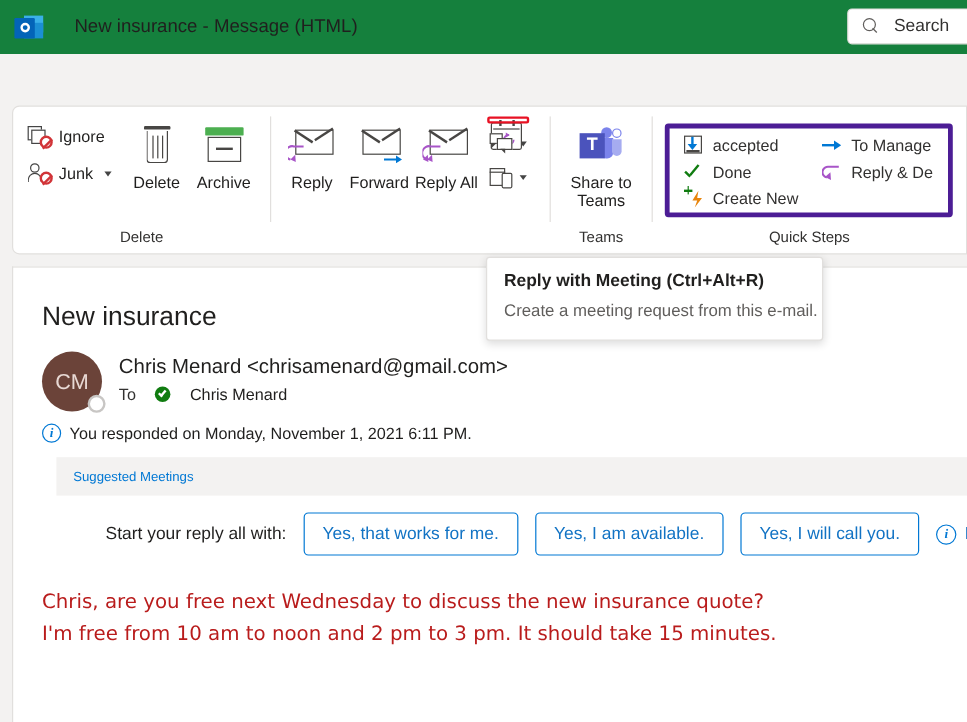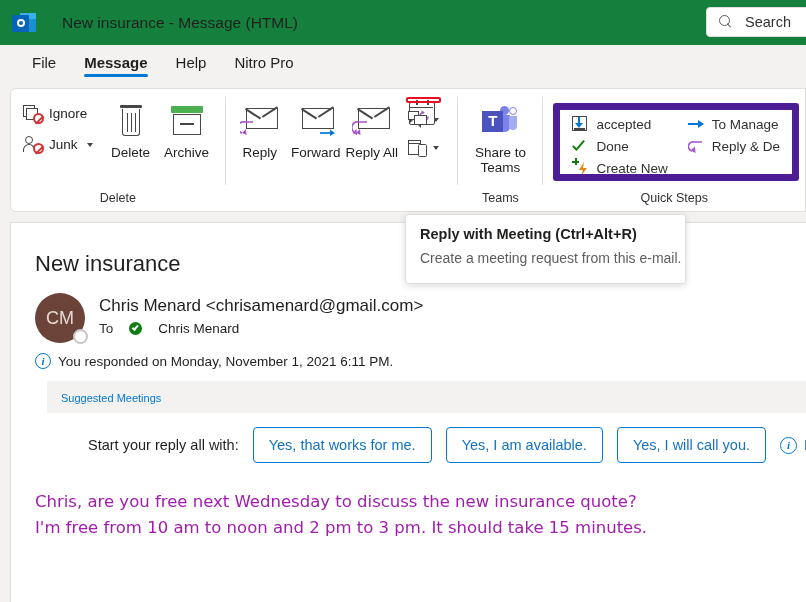--- a/index.html
+++ b/index.html
@@ -151,21 +151,21 @@
   .ic-chat .t1 { position: absolute; left: 1px; top: 9px; width: 0; height: 0; border-left: 4px solid #484644; border-bottom: 4px solid transparent; }
   .ic-chat .b2 { position: absolute; left: 6px; top: 4px; width: 13px; height: 10px; border: 1.6px solid #484644; background: #fff; }
   .ic-chat .t2 { position: absolute; left: 9px; top: 13px; width: 0; height: 0; border-right: 4px solid #484644; border-bottom: 4px solid transparent; }
   .ic-dev { width: 20px; height: 18px; position: relative; }
   .ic-dev .cal2 { position: absolute; left: 0; top: 1px; width: 13px; height: 15px; border: 1.6px solid #484644; background: #fff; }
   .ic-dev .cal2h { position: absolute; left: 0; top: 1px; width: 13px; height: 4px; border-bottom: 1.5px solid #484644; }
   .ic-dev .ph { position: absolute; left: 10px; top: 5px; width: 9px; height: 13px; border: 1.6px solid #484644; background: #fff; border-radius: 1.5px; }
 
   
   .qs-panel {
-    margin: 8px 6px 0 10px; border: 7px solid #4c1d95; border-radius: 3px;
+    margin: 8px 6px 0 10px; border: 4px solid #4c1d95; border-radius: 3px;
     display: flex; padding: 4px 2px; height: 78px; overflow: hidden;
   }
   .qs-col { display: flex; flex-direction: column; justify-content: flex-start; gap: 1px; padding: 0 4px; }
   .qs-item { display: flex; align-items: center; gap: 7px; font-size: 13.5px; color: #323130; padding: 2px 6px; white-space: nowrap; }
   .qs-ic { width: 17px; height: 17px; flex: none; position: relative; }
 
   .ic-acc .bx2 { position: absolute; left: 0; top: 0; width: 15px; height: 15px; border: 1.5px solid #484644; background: #fff; }
   .ic-acc .dn { position: absolute; left: 6px; top: 1px; width: 1.8px; height: 8px; background: #0078d4; }
   .ic-acc .dnh { position: absolute; left: 3px; top: 7px; width: 0; height: 0; border-left: 4.5px solid transparent; border-right: 4.5px solid transparent; border-top: 5px solid #0078d4; }
   .ic-acc .bbar { position: absolute; left: 2px; top: 12px; width: 11px; height: 1.6px; background: #484644; }
@@ -238,21 +238,21 @@
   }
   .feedback { display: flex; align-items: center; gap: 7px; }
   .fb-ic {
     width: 17px; height: 17px; border-radius: 50%; border: 1.6px solid #0078d4;
     color: #0078d4; font-size: 11px; display: flex; align-items: center; justify-content: center;
     font-family: "Liberation Serif", serif; font-style: italic; font-weight: bold; flex: none;
   }
   .fb-text { font-size: 14.5px; color: #1273c4; }
 
   .body {
-    padding: 26px 0 0 24px; font-size: 16.5px; color: #a21caf; line-height: 1.55;
+    padding: 26px 0 0 24px; font-size: 16.5px; color: #b91c1c; line-height: 1.55;
     font-family: "DejaVu Sans", sans-serif;
   }
 </style>
 </head>
 <body>
 
 <div id="app">
 
   <div class="titlebar">
     <div class="ol-logo">
@@ -262,26 +262,20 @@
           <i></i>
         </div>
     </div>
     <div class="title-text">New insurance  -  Message (HTML)</div>
     <div class="searchbox">
       <span class="mag"></span>
       <span class="sph">Search</span>
     </div>
   </div>
 
-  <div class="tabs">
-    <div class="tab">File</div>
-    <div class="tab active">Message</div>
-    <div class="tab">Help</div>
-    <div class="tab">Nitro Pro</div>
-  </div>
 
   <div class="ribbon">
 
     <div class="rgroup" style="width:214px">
       <div class="gbody">
         <div class="smallcol">
           <div class="sbtn">
             <span class="ic ic-ignore">
               <span class="p1"></span>
                 <span class="p2"></span>

